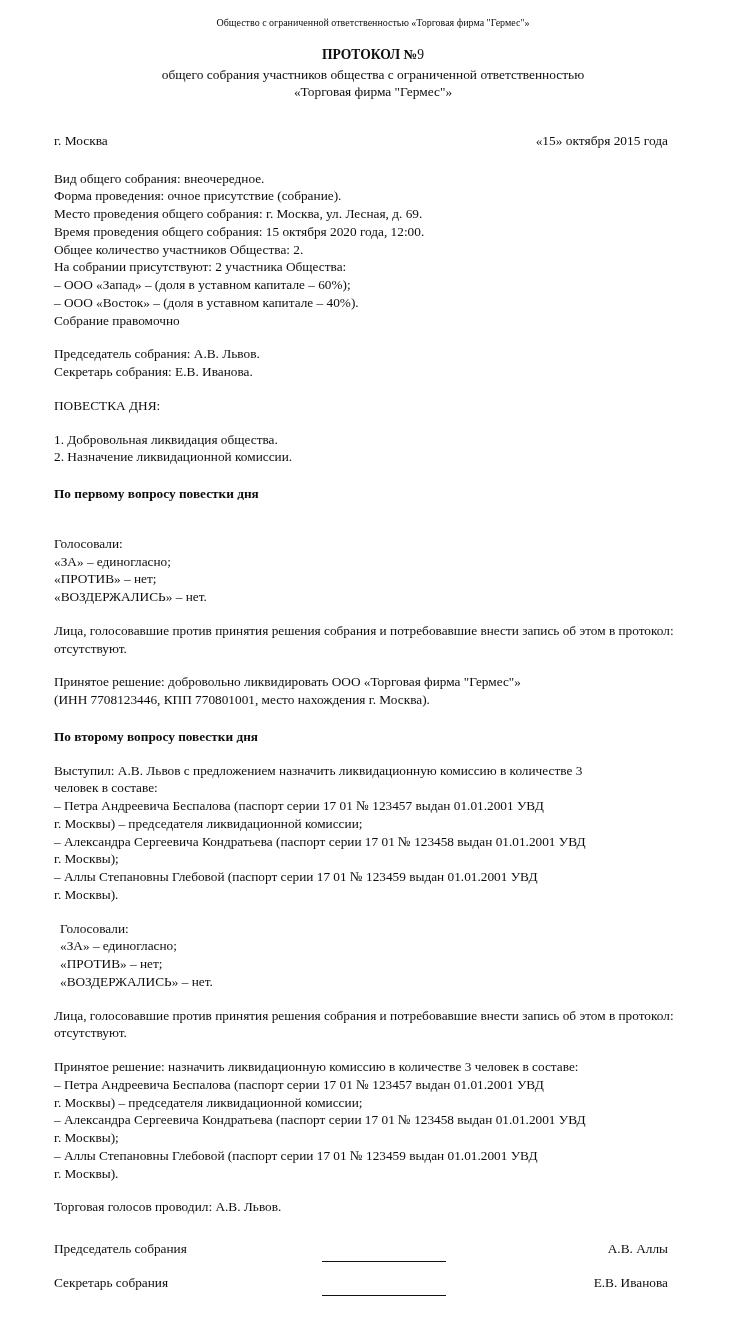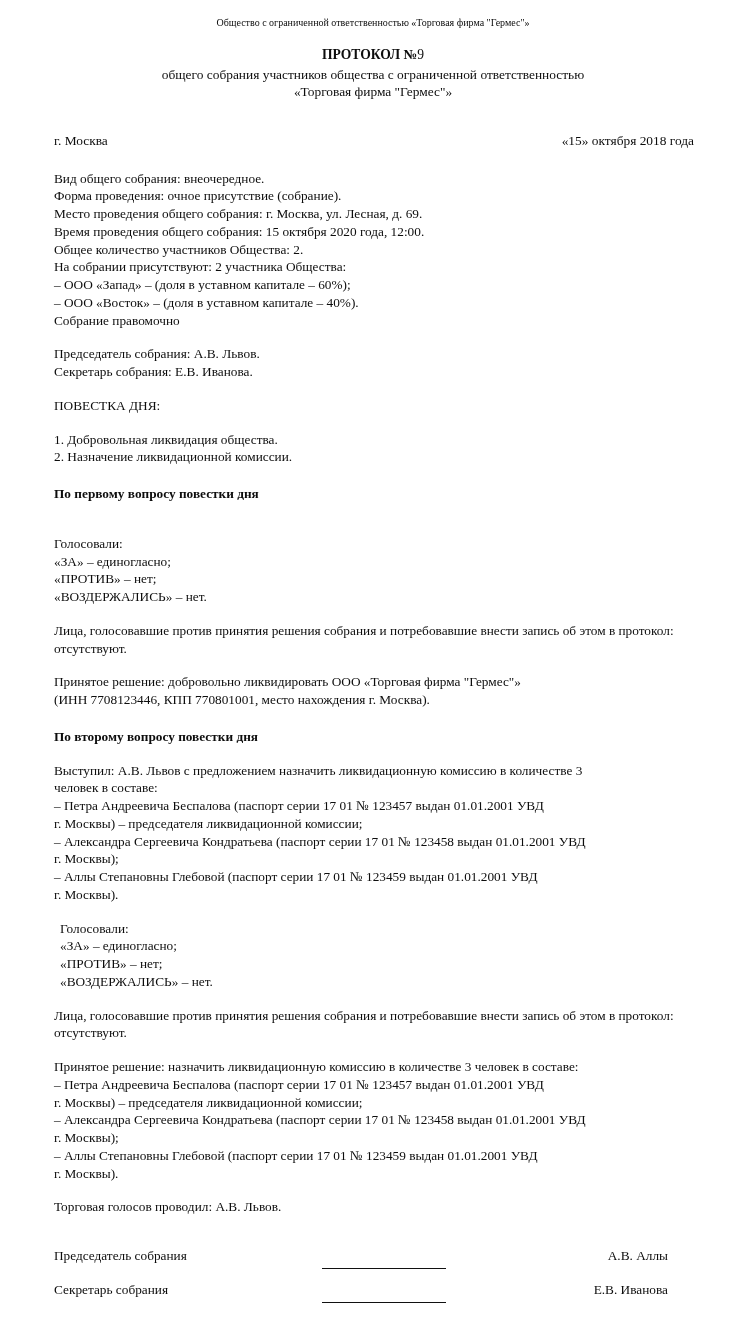--- a/index.html
+++ b/index.html
@@ -45,21 +45,21 @@
     line-height: 1.33;
   }
 
   
   .place-date {
     display: flex;
     justify-content: space-between;
     align-items: baseline;
     margin-top: 33px;
     padding-left: 54px;
-    padding-right: 52px;
+    padding-right: 78px;
     font-size: 13.4px;
   }
 
   
   .body {
     padding-left: 54px;
     padding-right: 18px;
     margin-top: 22px;
   }
   .ln {
@@ -77,21 +77,21 @@
   .indent { padding-left: 6px; }
   .wrap {
     font-size: 13.3px;
     line-height: 1.335;
   }
 
   
   .sig-wrap {
     padding-left: 54px;
     padding-right: 78px;
-    margin-top: 33px;
+    margin-top: 26px;
   }
   .sig-row {
     position: relative;
     display: flex;
     justify-content: space-between;
     align-items: baseline;
     font-size: 13.3px;
     height: 34px;
   }
   .sig-role { white-space: nowrap; }
@@ -115,21 +115,21 @@
     <b>ПРОТОКОЛ №</b><span>9</span>
   </div>
 
   <div class="doc-subtitle">
     <div>общего собрания участников общества с ограниченной ответственностью</div>
     <div>«Торговая фирма "Гермес"»</div>
   </div>
 
   <div class="place-date">
     <span>г. Москва</span>
-    <span>«15» октября 2018 года</span>
+    <span>«15» октября 2015 года</span>
   </div>
 
   <div class="body">
 
     <div>
       <div class="ln">Вид общего собрания: внеочередное.</div>
       <div class="ln">Форма проведения: очное присутствие (собрание).</div>
       <div class="ln">Место проведения общего собрания: г. Москва, ул. Лесная, д. 69.</div>
       <div class="ln">Время проведения общего собрания: 15 октября 2020 года, 12:00.</div>
       <div class="ln">Общее количество участников Общества: 2.</div>

